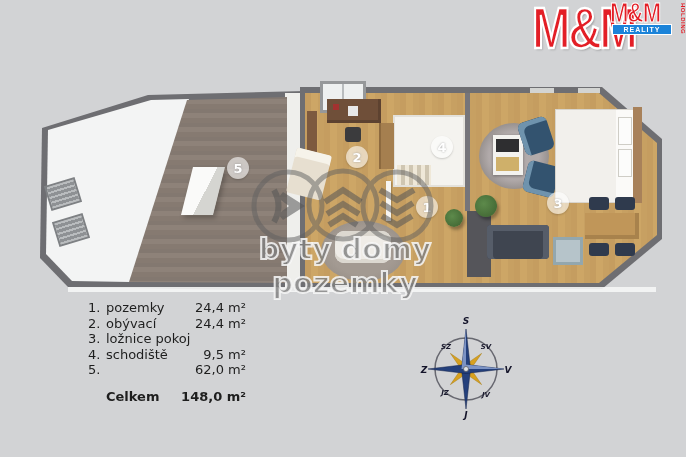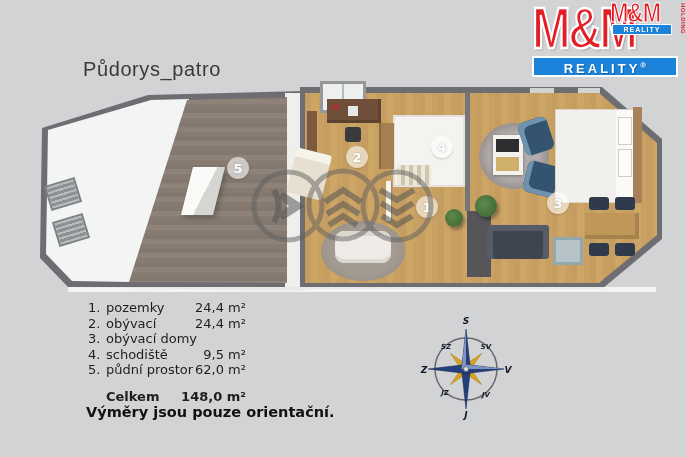--- a/index.html
+++ b/index.html
@@ -151,25 +151,23 @@
   .cl{font-size:9px;font-weight:700;font-style:italic;fill:#14142a;
       font-family:"DejaVu Sans",sans-serif;}
   .cls{font-size:7px;font-weight:700;font-style:italic;fill:#1c1c30;
       font-family:"DejaVu Sans",sans-serif;}
 </style>
 </head>
 <body>
 
 <div class="canvas">
 
-  <div class="title">Půdorys_patro</div>
 
   <div class="logo">
     <div class="logo-mm">M&amp;M</div>
-    <div class="logo-bar"><span>REALITY</span><span class="reg">®</span></div>
     <div class="logo-small">
       <div class="logo-small-mm">M&amp;M</div>
       <div class="logo-small-bar">REALITY</div>
       <div class="logo-small-holding">HOLDING</div>
     </div>
   </div>
 
   <div class="plan">
     <div class="attic-wall"></div>
     <div class="attic-gable"></div>
@@ -240,52 +238,51 @@
         <path d="M102 50 L118 40 L134 50"></path>
         <path d="M104 61 L118 52 L132 61"></path>
       </g>
       <g fill="none" stroke="#565656" stroke-width="6">
         <path d="M155 26 L172 36 L189 26"></path>
         <path d="M156 39 L172 49 L188 39"></path>
         <path d="M157 52 L172 61 L187 52"></path>
       </g>
     </g>
   </svg>
+  <div class="wm-text">byty domy pozemky</div>
 
   <div class="legend">
     <div class="lrow">
       <span class="lnum">1.</span>
       <span class="lname">pozemky</span>
       <span class="larea">24,4 m²</span>
     </div>
     <div class="lrow">
       <span class="lnum">2.</span>
       <span class="lname">obývací</span>
       <span class="larea">24,4 m²</span>
     </div>
     <div class="lrow">
       <span class="lnum">3.</span>
-      <span class="lname">obývací domy</span>
+      <span class="lname">ložnice pokoj</span>
     </div>
     <div class="lrow">
       <span class="lnum">4.</span>
       <span class="lname">schodiště</span>
       <span class="larea">9,5 m²</span>
     </div>
     <div class="lrow">
       <span class="lnum">5.</span>
-      <span class="lname">půdní prostor</span>
       <span class="larea">62,0 m²</span>
     </div>
     <div class="ltotal">
       <span class="lname">Celkem</span>
       <span class="larea">148,0 m²</span>
     </div>
   </div>
-  <div class="note">Výměry jsou pouze orientační.</div>
 
   <svg class="compass" width="92" height="106" viewBox="0 0 92 106">
     <circle cx="46" cy="55" r="31" fill="none" stroke="#55555e" stroke-width="1.5" opacity=".85"></circle>
     <g transform="rotate(45 46 55)" fill="#d8a11f" stroke="#a87b12" stroke-width=".5">
       <polygon points="46,33 50,55 46,77 42,55"></polygon>
       <polygon points="24,55 46,51 68,55 46,59"></polygon>
     </g>
     <g fill="#24407c" stroke="#122048" stroke-width=".5">
       <polygon points="46,15 50.5,55 46,95 41.5,55"></polygon>
       <polygon points="8,55 46,50.5 84,55 46,59.5"></polygon>

